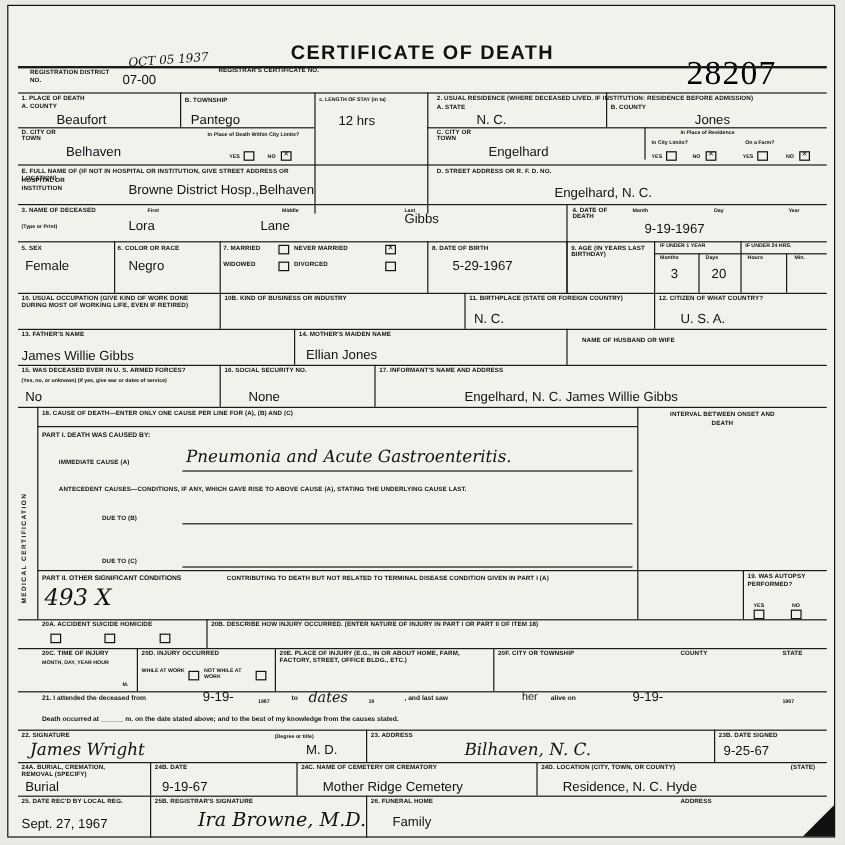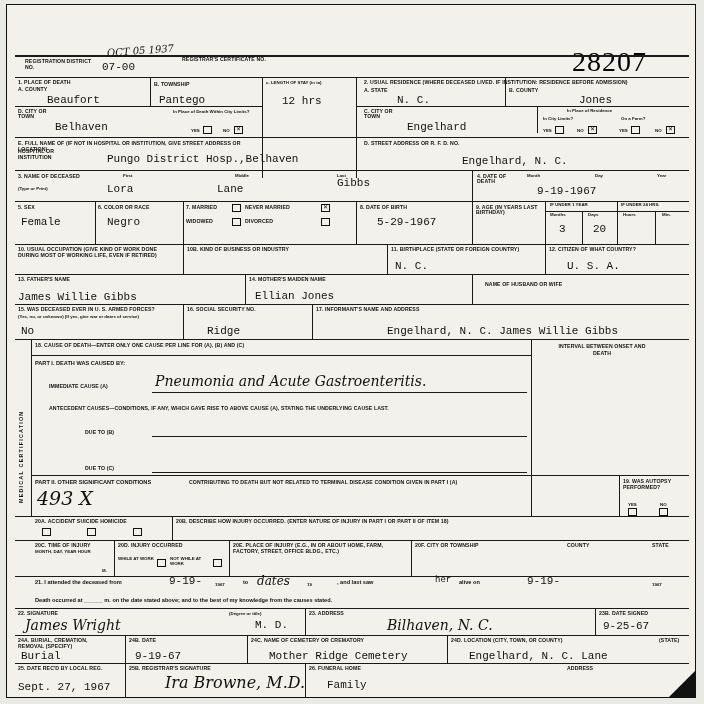--- a/index.html
+++ b/index.html
@@ -29,21 +29,21 @@
     color:#111;line-height:1.15;
     font-family:"Liberation Sans", sans-serif;
     text-transform:uppercase;
   }
   .lbl2{
     font-size:5.6px;font-weight:bold;color:#111;line-height:1.15;
     font-family:"Liberation Sans", sans-serif;
   }
   .tiny{font-size:4.4px;font-weight:bold;font-family:"Liberation Sans", sans-serif;color:#111;line-height:1.1;}
   .hand{
-    font-family:Liberation Mono, monospace;
+    font-family:Liberation Sans, sans-serif;
     font-size:11px;color:#111;text-align:right;
   }
   .script{
     font-family:"DejaVu Serif", serif;
     font-style:italic;font-size:12px;color:#111;
   }
   .ttl1{
     font-family:"Liberation Sans", sans-serif;
     font-weight:bold;font-size:9.5px;letter-spacing:1.6px;text-align:center;color:#111;
   }
@@ -73,20 +73,21 @@
     position:absolute;right:0;bottom:0;width:0;height:0;
     border-left:26px solid transparent;border-bottom:26px solid #111;
   }
 </style>
 </head>
 <body>
 
 <div id="sheet">
   <div class="paper">
 
+    <div class="b ttl3" style="left:0;top:30px;width:690px;">CERTIFICATE OF DEATH</div>
 
     <div class="b lbl" style="left:18px;top:54px;width:70px;">REGISTRATION DISTRICT NO.</div>
     <div class="b hand" style="left:95px;top:56px;">07-00</div>
     <div class="b script" style="left:100px;top:40px;font-size:10px;transform:rotate(-4deg);">OCT  05 1937</div>
     <div class="b lbl" style="left:175px;top:52px;width:84px;">REGISTRAR'S CERTIFICATE NO.</div>
     <div class="b" style="left:565px;top:41px;font-family:'Liberation Serif',serif;font-size:28px;letter-spacing:1px;">28207</div>
 
     <div class="ln hl" style="left:8px;top:50px;width:674px;height:2px;"></div>
     <div class="ln hl" style="left:8px;top:72px;width:674px;height:1px;"></div>
 
@@ -131,21 +132,21 @@
     <div class="cbx" style="left:581px;top:121px;">✕</div>
     <div class="b tiny" style="left:612px;top:124px;">YES</div>
     <div class="cb" style="left:624px;top:121px;"></div>
     <div class="b tiny" style="left:648px;top:124px;">NO</div>
     <div class="cbx" style="left:659px;top:121px;">✕</div>
 
     <div class="ln hl" style="left:8px;top:132px;width:674px;"></div>
 
     <div class="b lbl" style="left:11px;top:136px;width:230px;">e. FULL NAME OF (if not in hospital or institution, give street address or location)</div>
     <div class="b lbl" style="left:11px;top:144px;width:60px;">HOSPITAL OR INSTITUTION</div>
-    <div class="b hand" style="left:100px;top:148px;">Pungo District Hosp.,Belhaven</div>
+    <div class="b hand" style="left:100px;top:148px;">Browne District Hosp.,Belhaven</div>
 
     <div class="b lbl" style="left:357px;top:136px;width:180px;">d. STREET ADDRESS or R. F. D. NO.</div>
     <div class="b hand" style="left:455px;top:150px;">Engelhard, N. C.</div>
 
     <div class="ln hl" style="left:8px;top:165px;width:674px;"></div>
 
     <div class="b lbl" style="left:11px;top:169px;width:72px;">3. NAME OF DECEASED</div>
     <div class="b tiny" style="left:11px;top:182px;width:60px;">(Type or Print)</div>
     <div class="b tiny" style="left:116px;top:169px;">First</div>
     <div class="b tiny" style="left:228px;top:169px;">Middle</div>
@@ -220,21 +221,21 @@
     <div class="ln vl" style="left:465px;top:269px;height:30px;"></div>
     <div class="b lbl" style="left:478px;top:277px;">NAME OF HUSBAND OR WIFE</div>
 
     <div class="ln hl" style="left:8px;top:299px;width:674px;"></div>
 
     <div class="b lbl" style="left:11px;top:302px;width:160px;">15. WAS DECEASED EVER IN U. S. ARMED FORCES?</div>
     <div class="b tiny" style="left:11px;top:310px;width:160px;">(Yes, no, or unknown) (If yes, give war or dates of service)</div>
     <div class="b hand" style="left:14px;top:320px;">No</div>
     <div class="ln vl" style="left:176px;top:299px;height:35px;"></div>
     <div class="b lbl" style="left:180px;top:302px;">16. SOCIAL SECURITY NO.</div>
-    <div class="b hand" style="left:200px;top:320px;">Ridge</div>
+    <div class="b hand" style="left:200px;top:320px;">None</div>
     <div class="ln vl" style="left:305px;top:299px;height:35px;"></div>
     <div class="b lbl" style="left:309px;top:302px;">17. INFORMANT'S NAME AND ADDRESS</div>
     <div class="b hand" style="left:380px;top:320px;">Engelhard, N. C. James Willie Gibbs</div>
 
     <div class="ln hl" style="left:8px;top:334px;width:674px;"></div>
 
     <div class="ln vl" style="left:24px;top:334px;height:177px;"></div>
     <div class="vert" style="left:11px;top:378px;height:120px;">MEDICAL CERTIFICATION</div>
 
     <div class="b lbl" style="left:28px;top:338px;width:330px;">18. CAUSE OF DEATH—ENTER ONLY ONE CAUSE PER LINE FOR (a), (b) and (c)</div>
@@ -325,21 +326,21 @@
     <div class="b hand" style="left:14px;top:645px;">Burial</div>
     <div class="ln vl" style="left:118px;top:630px;height:28px;"></div>
     <div class="b lbl" style="left:122px;top:633px;">24b. DATE</div>
     <div class="b hand" style="left:128px;top:645px;">9-19-67</div>
     <div class="ln vl" style="left:240px;top:630px;height:28px;"></div>
     <div class="b lbl" style="left:244px;top:633px;">24c. NAME OF CEMETERY OR CREMATORY</div>
     <div class="b hand" style="left:262px;top:645px;">Mother Ridge Cemetery</div>
     <div class="ln vl" style="left:440px;top:630px;height:28px;"></div>
     <div class="b lbl" style="left:444px;top:633px;">24d. LOCATION (City, town, or county)</div>
     <div class="b lbl" style="left:652px;top:633px;">(State)</div>
-    <div class="b hand" style="left:462px;top:645px;">Engelhard, N. C. Lane</div>
+    <div class="b hand" style="left:462px;top:645px;">Residence, N. C. Hyde</div>
     <div class="ln hl" style="left:8px;top:658px;width:674px;"></div>
 
     <div class="b lbl" style="left:11px;top:661px;width:92px;line-height:1.1;">25. DATE REC'D BY LOCAL REG.</div>
     <div class="b hand" style="left:11px;top:676px;">Sept. 27, 1967</div>
     <div class="ln vl" style="left:118px;top:658px;height:35px;"></div>
     <div class="b lbl" style="left:122px;top:661px;">25b. REGISTRAR'S SIGNATURE</div>
     <div class="b script" style="left:158px;top:668px;font-size:16px;">Ira Browne, M.D.</div>
     <div class="ln vl" style="left:298px;top:658px;height:35px;"></div>
     <div class="b lbl" style="left:302px;top:661px;">26. FUNERAL HOME</div>
     <div class="b lbl" style="left:560px;top:661px;">ADDRESS</div>

